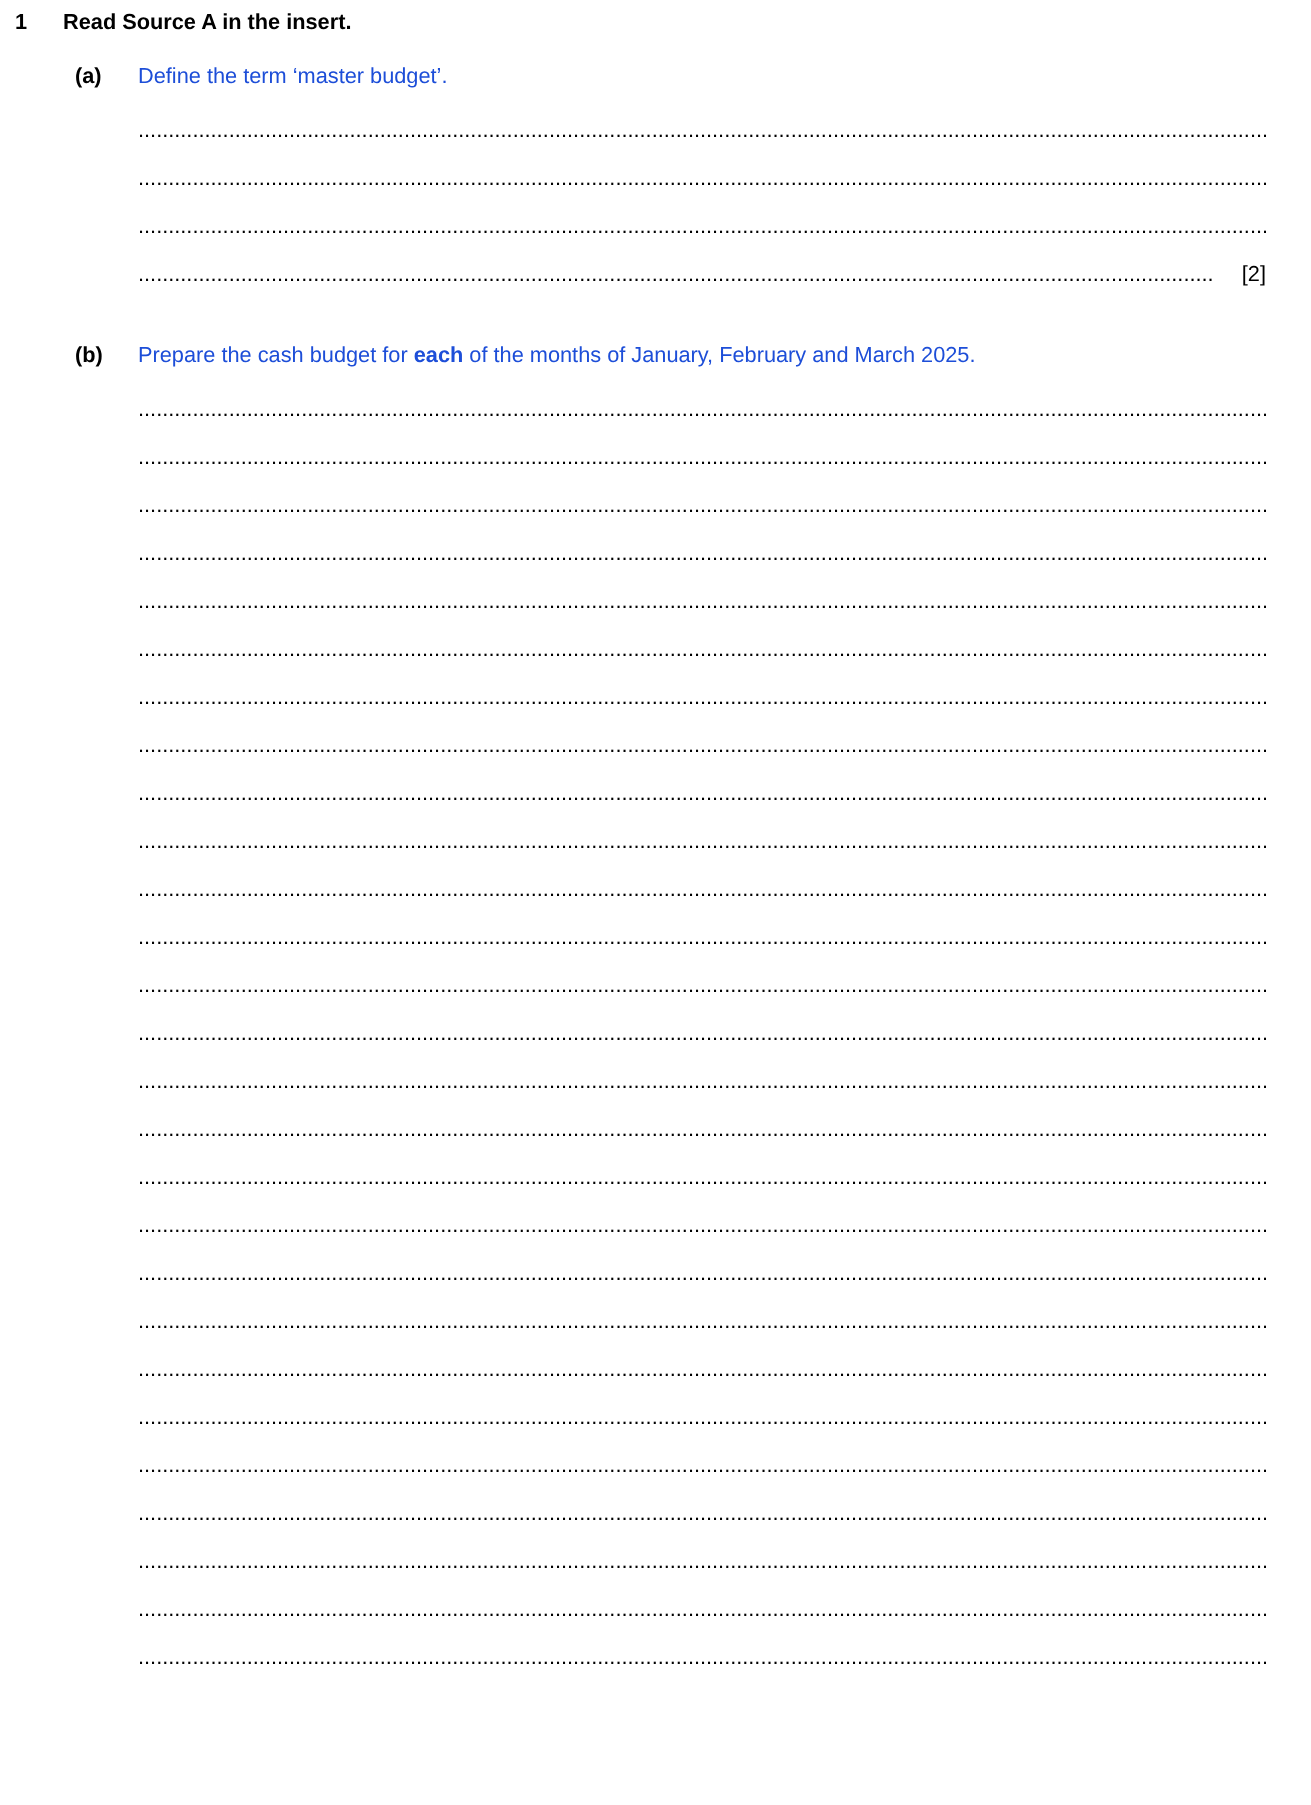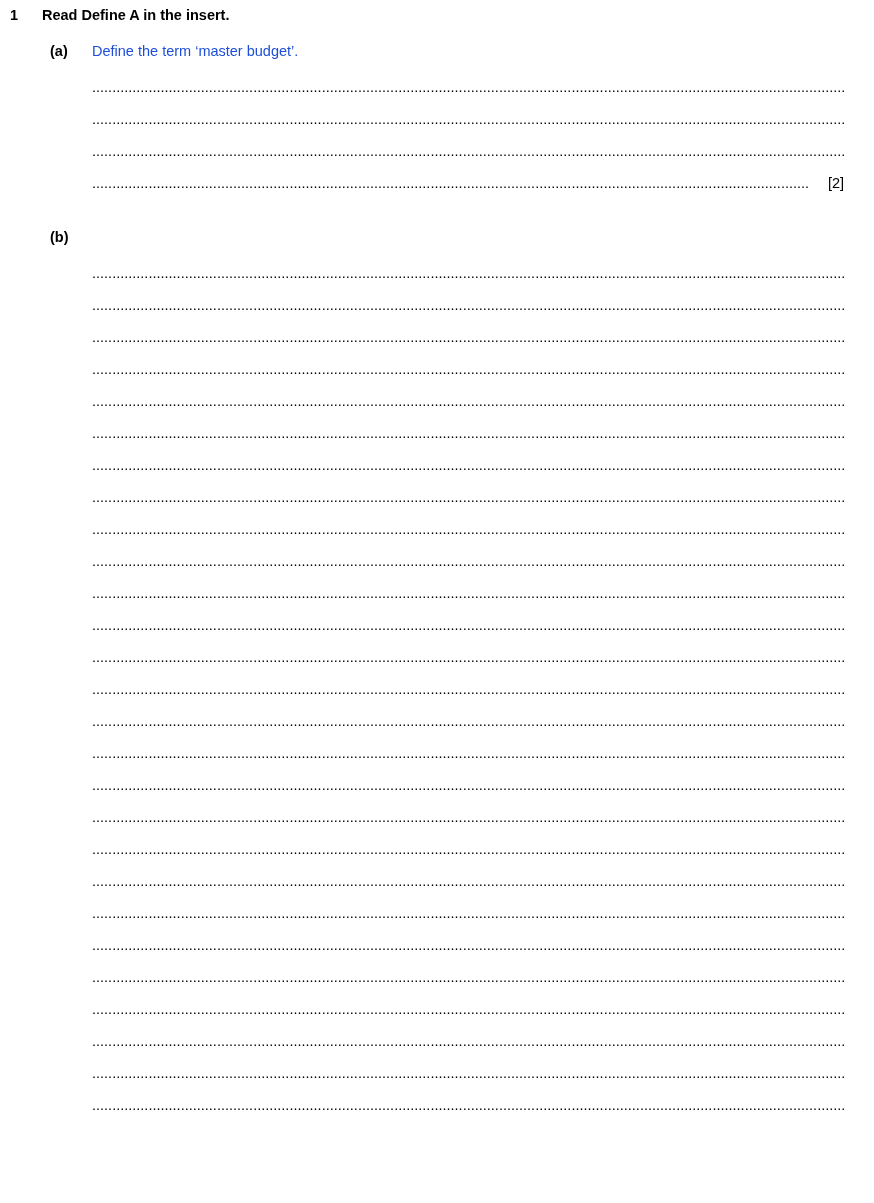--- a/index.html
+++ b/index.html
@@ -102,21 +102,21 @@
   .spacer-b { height: 18px; }
   .spacer-c { height: 22px; }
 </style>
 </head>
 <body>
 
 <div class="page">
 
   <div class="q-row">
     <div class="q-number">1</div>
-    <div class="q-title">Read Define A in the insert.</div>
+    <div class="q-title">Read Source A in the insert.</div>
   </div>
 
   <div class="spacer-a"></div>
 
   <div class="part-row">
     <div class="part-label">(a)</div>
     <div class="part-text">
       <span>Define the term ‘master budget’.</span><b></b><span></span>
     </div>
   </div>
@@ -136,20 +136,23 @@
       <div class="rule with-mark">
         <span class="dots">.............................................................................................................................................................................................................</span>
         <span class="mark">[2]</span>
       </div>
     </div>
 
   <div class="spacer-c"></div>
 
   <div class="part-row">
     <div class="part-label">(b)</div>
+    <div class="part-text">
+      <span>Prepare the cash budget for </span><b>each</b><span> of the months of January, February and March 2025.</span>
+    </div>
   </div>
 
   <div class="spacer-b"></div>
 
   <div class="lines" id="lines-b">
       <div class="rule">
         <span class="dots">.............................................................................................................................................................................................................</span>
       </div>
       <div class="rule">
         <span class="dots">.............................................................................................................................................................................................................</span>

